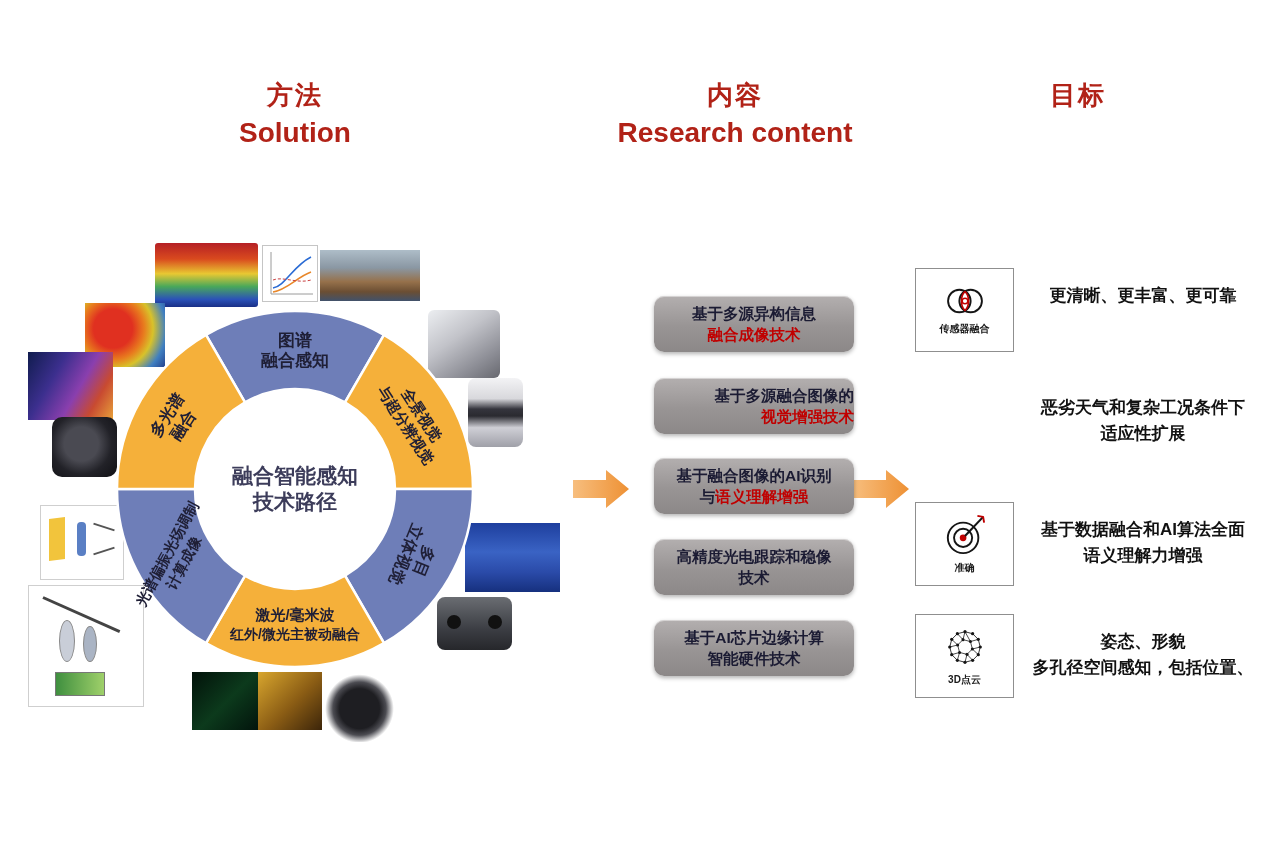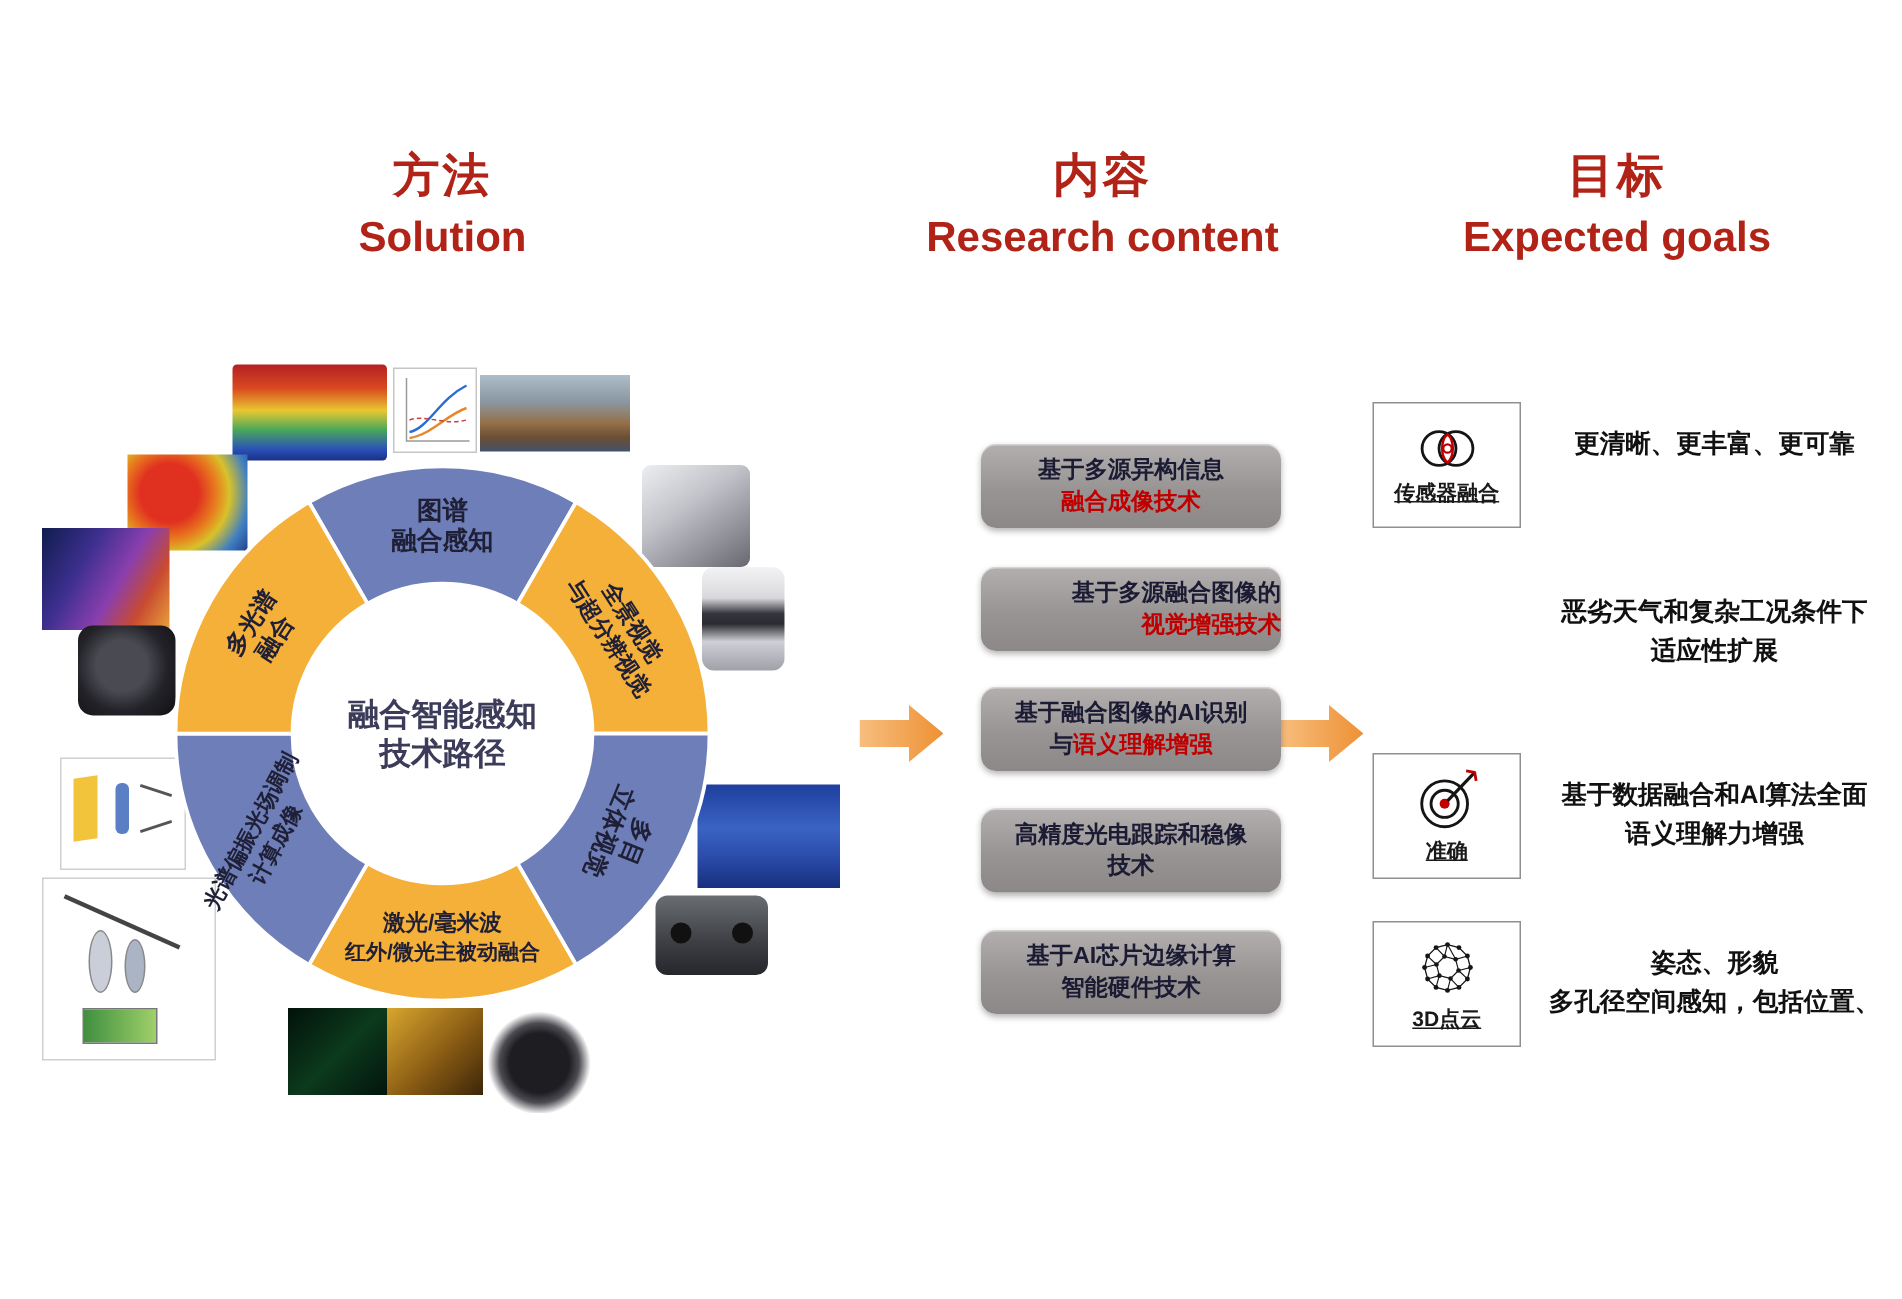--- a/index.html
+++ b/index.html
@@ -2,21 +2,21 @@
 <html><head>
 <meta charset="utf-8">
 <style>
   html,body{margin:0;padding:0;background:#fff;}
   #canvas{
     position:relative;width:1268px;height:866px;background:#ffffff;overflow:hidden;
     font-family:"Liberation Sans","DejaVu Sans",sans-serif;
   }
   
   .col-header{position:absolute;top:78px;text-align:center;color:#b12217;font-weight:bold;}
-  .hz{font-size:31px;letter-spacing:2px;margin-top:18px;}
+  .hz{font-size:26px;letter-spacing:2px;}
   .he{font-size:28px;margin-top:4px;}
   
   #ring-svg{position:absolute;left:100px;top:294px;z-index:2;}
   .segtext{font-weight:700;fill:#1f1f36;text-anchor:middle;font-family:"Liberation Sans","DejaVu Sans",sans-serif;}
   .ctext{font-weight:700;fill:#3c3c5a;text-anchor:middle;font-family:"Liberation Sans","DejaVu Sans",sans-serif;}
   
   .th{position:absolute;z-index:1;}
   #th-cube{left:155px;top:243px;width:103px;height:64px;border-radius:3px;
     background:linear-gradient(180deg,#b52025 0%,#d94a1e 25%,#e8c832 48%,#49a85a 68%,#2b52b8 88%,#1a2f86 100%);}
   #th-chart{left:262px;top:245px;width:54px;height:55px;background:#fff;border:1px solid #c5c5c5;}
@@ -56,21 +56,21 @@
   }
   .rbox .rd{color:#c00000;}
   .rbox .dk{color:#1b1b33;}
   
   .flow-arrow{position:absolute;top:468px;}
   
   .goalbox{
     position:absolute;left:915px;width:97px;height:82px;background:#fff;border:1px solid #8f8f8f;
     display:flex;flex-direction:column;align-items:center;justify-content:center;gap:5px;
   }
-  .goal-label{font-size:14px;font-weight:700;color:#1a1a1a;text-decoration:underline;}
+  .goal-label{font-size:10px;font-weight:700;color:#1a1a1a;}
   .goaldesc{
     position:absolute;left:1020px;width:246px;text-align:center;
     font-size:17px;font-weight:700;color:#111;line-height:26px;
   }
   .dline{display:block;}
 </style>
 </head>
 <body>
 
 <div id="canvas">
@@ -78,21 +78,20 @@
   <div class="col-header" style="left:175px;width:240px;">
     <div class="hz">方法</div>
     <div class="he">Solution</div>
   </div>
   <div class="col-header" style="left:595px;width:280px;">
     <div class="hz">内容</div>
     <div class="he">Research content</div>
   </div>
   <div class="col-header" style="left:928px;width:300px;">
     <div class="hz">目标</div>
-    <div class="he">Expected goals</div>
   </div>
 
   <div class="th" id="th-cube"></div>
   <div class="th" id="th-chart">
     <svg width="54" height="55" viewBox="0 0 54 55">
       <path d="M8 6 L8 48 L50 48" stroke="#9a9a9a" stroke-width="1" fill="none"></path>
       <path d="M10 42 C 22 40 30 20 48 11" stroke="#2a6bd4" stroke-width="1.6" fill="none"></path>
       <path d="M10 46 C 24 44 34 31 48 26" stroke="#e8872a" stroke-width="1.6" fill="none"></path>
       <path d="M10 34 C 20 30 34 38 48 34" stroke="#c94040" stroke-width="1" stroke-dasharray="3 2" fill="none"></path>
     </svg>

